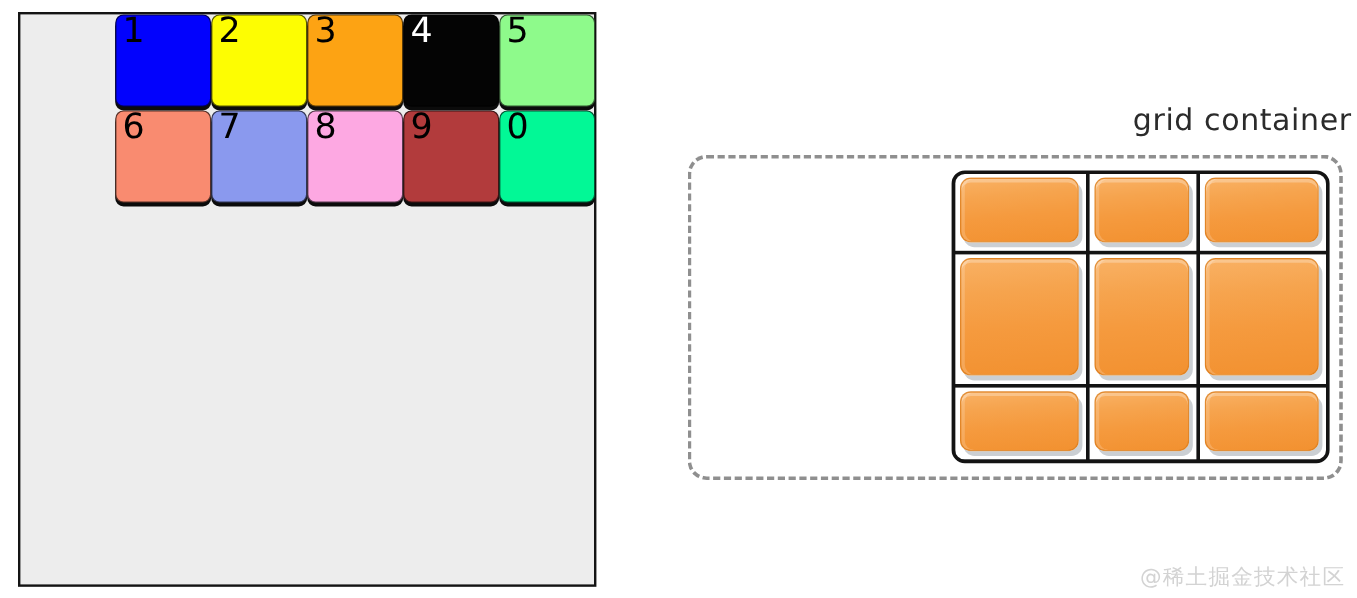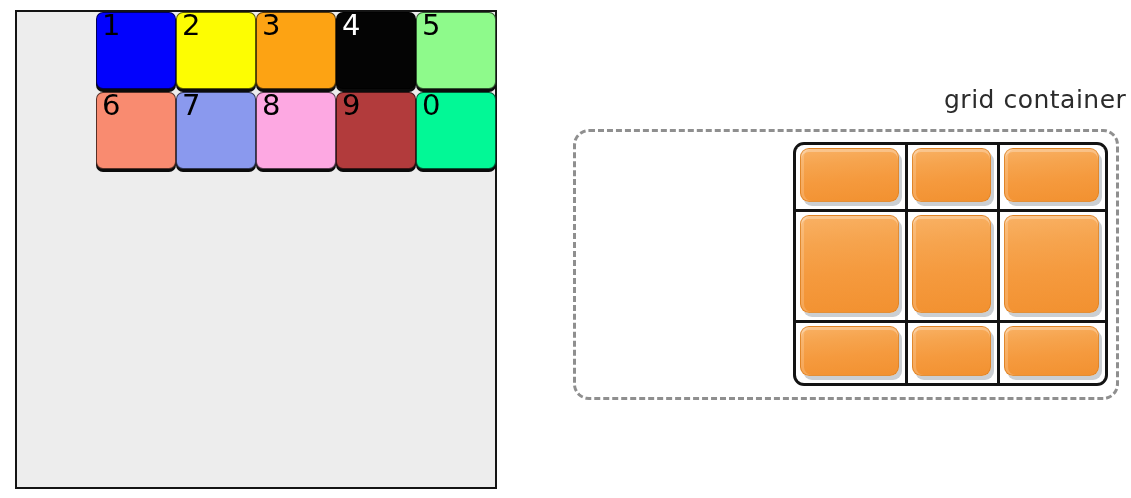--- a/index.html
+++ b/index.html
@@ -127,14 +127,15 @@
         </div>
         <div class="cell">
           <div class="tile"></div>
         </div>
         <div class="cell">
           <div class="tile"></div>
         </div>
       </div>
   </div>
 
+  <div class="watermark">@稀土掘金技术社区</div>
 
 </div>
 
 </body></html>

